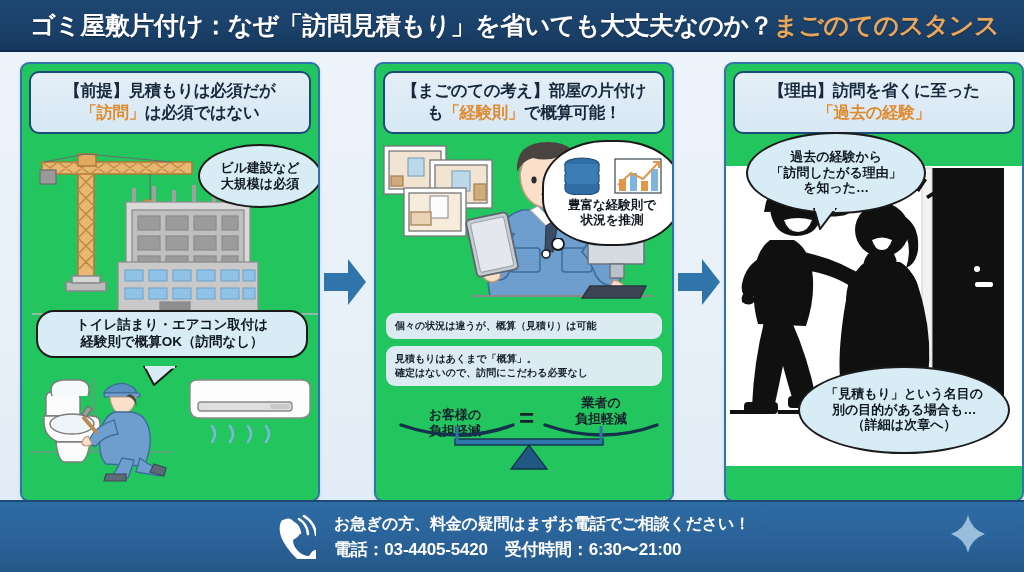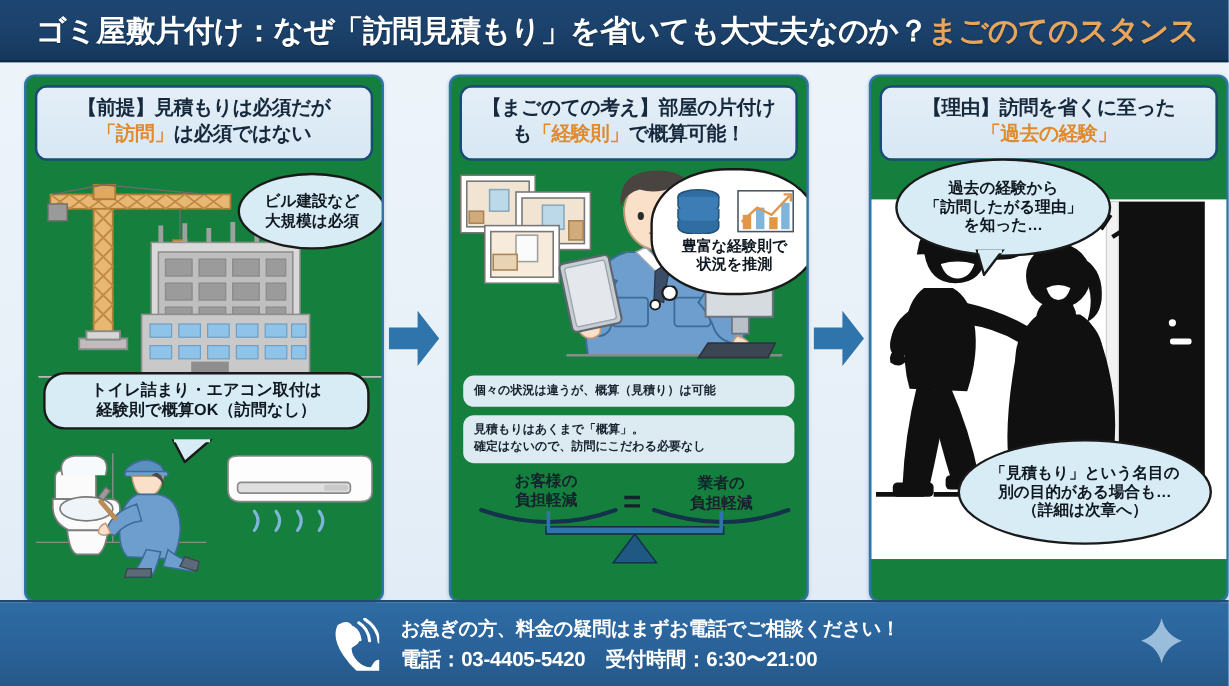--- a/index.html
+++ b/index.html
@@ -28,21 +28,21 @@
   }
   .header-title .accent { color: #e8a55c; }
 
   
   .panels {
     position: absolute; top: 62px; left: 0; width: 1024px; height: 448px;
     display: flex; align-items: flex-start;
   }
   .panel {
     width: 310px; height: 440px;
-    background: #15803d;
+    background: #22c55e;
     border: 2px solid #2f74ab;
     border-radius: 9px;
     position: relative;
     overflow: hidden;
     box-shadow: 0 1px 3px rgba(20,50,80,.18);
   }
   .panel.p1 { margin-left: 20px; }
   .panel.p2 { margin-left: 4px; }
   .panel.p3 { margin-left: 0px; }
 
@@ -377,21 +377,21 @@
 
     <div class="infobox" style="margin-top:4px;">
       <span class="t">個々の状況は違うが、概算（見積り）は可能</span>
     </div>
     <div class="infobox">
       <span class="t">見積もりはあくまで「概算」。</span>
       <span class="t">確定はないので、訪問にこだわる必要なし</span>
     </div>
 
     <div class="scale-wrap">
-      <div class="scale-lbl" style="left:34px; top:0; width:90px;">
+      <div class="scale-lbl" style="left:34px; top:14px; width:90px;">
         <span>お客様の</span><br>
         <span>負担軽減</span>
       </div>
       <div class="eq" style="left:143px; top:10px;">=</div>
       <div class="scale-lbl" style="left:180px; top:2px; width:90px;">
         <span>業者の</span><br>
         <span>負担軽減</span>
       </div>
       <svg width="300" height="48" viewBox="0 0 300 48" style="position:absolute;left:3px;top:30px;">
 

